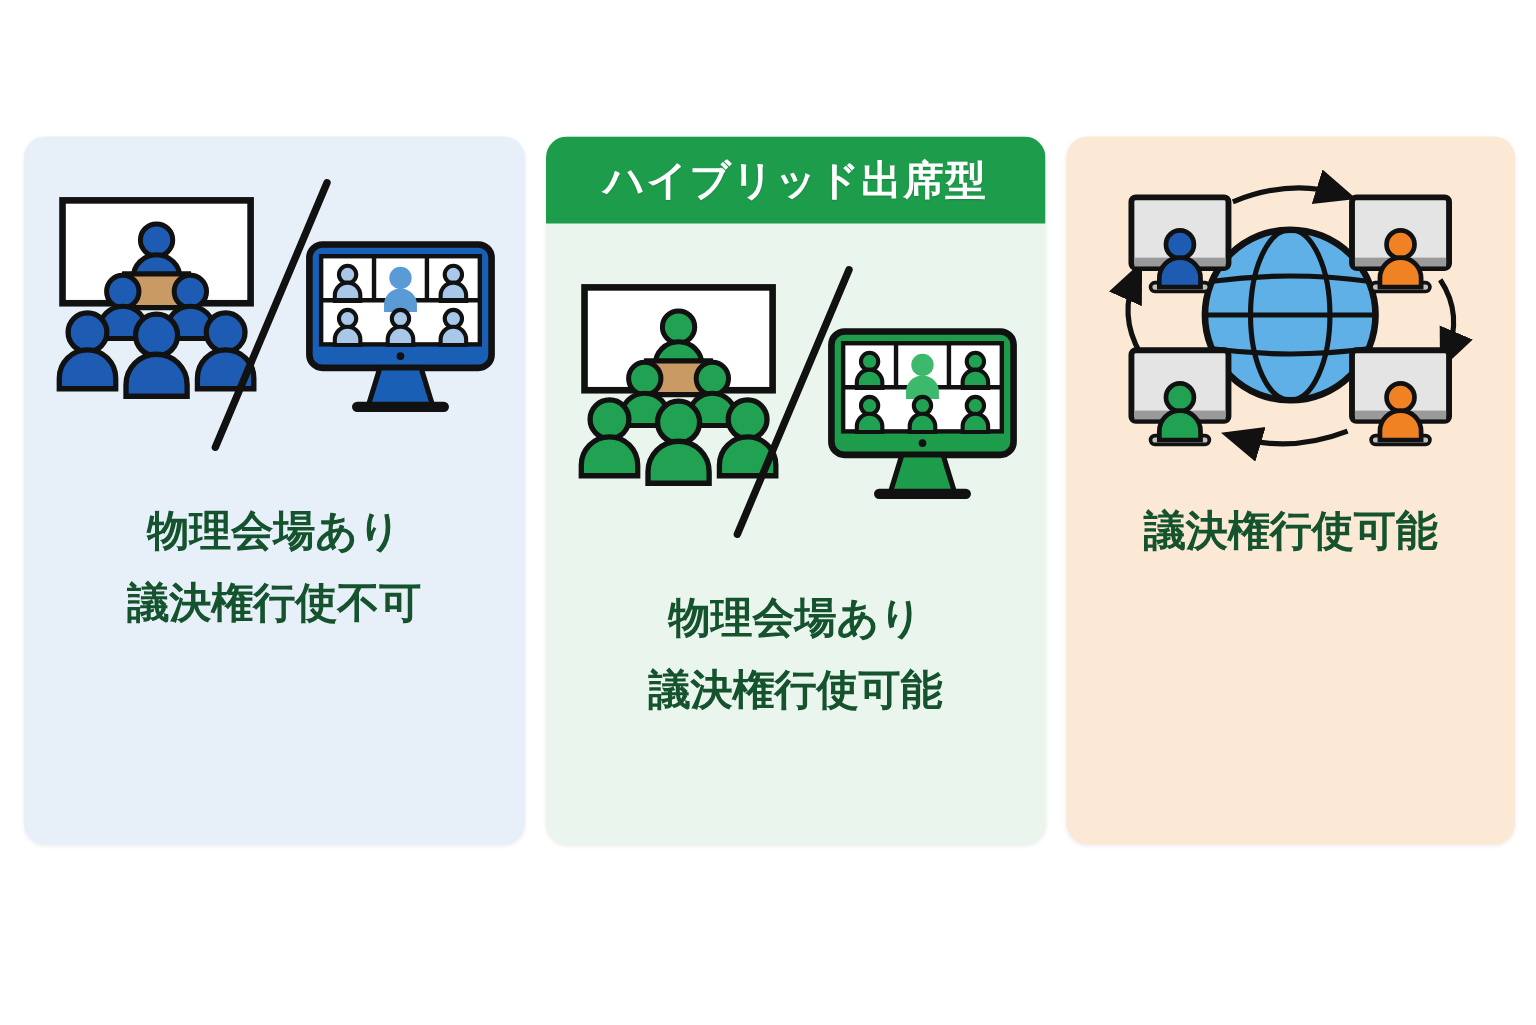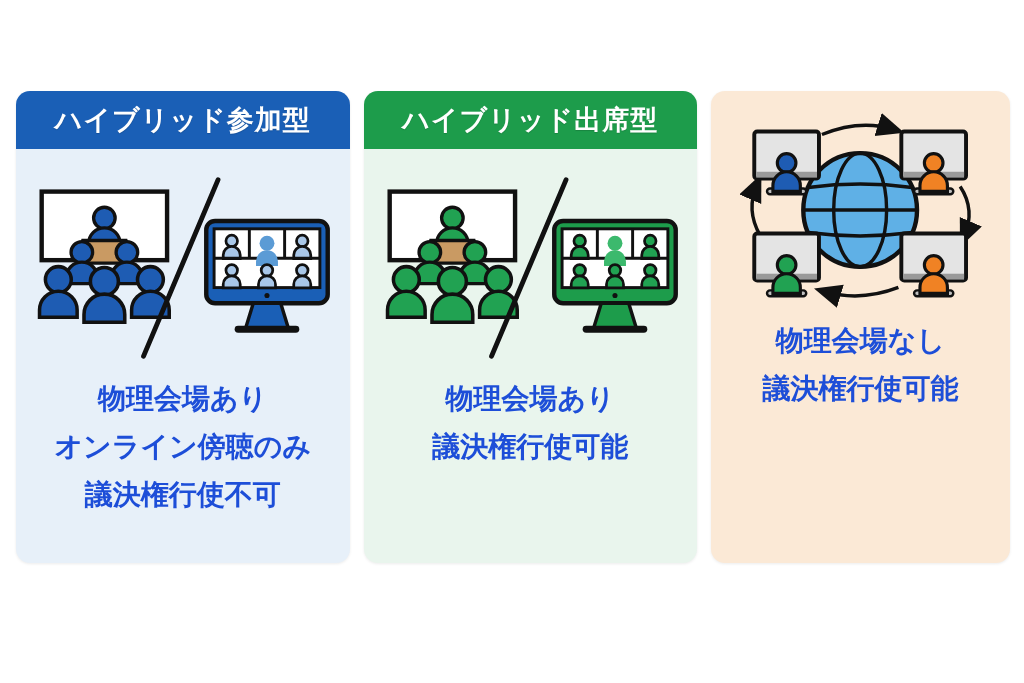--- a/index.html
+++ b/index.html
@@ -31,23 +31,23 @@
     text-shadow:0 1px 1px rgba(0,0,0,0.15);
   }
   .card-icon{
     height:202px;margin-top:18px;
     display:flex;align-items:center;justify-content:center;
   }
   .icon-svg{display:block;}
   .hybrid-svg{width:94%;max-height:202px;}
   .virtual-svg{height:200px;}
   .card-text{
-    margin-top:6px;
+    margin-top:19px;
     text-align:center;
-    font-size:28px;font-weight:800;color:#1d4ed8;
+    font-size:28px;font-weight:800;color:#14532d;
     line-height:48px;
   }
   .card-text .line{display:block;}
   .defs-svg{position:absolute;width:0;height:0;overflow:hidden;}
 </style>
 </head>
 <body style="background: rgb(255, 255, 255);">
 
 <svg class="defs-svg" aria-hidden="true">
   <defs>
@@ -133,31 +133,27 @@
         <use href="#cam-frame"></use>
         <use href="#cam-person" transform="translate(0,17)" fill="var(--cam-bottom-right,#f08224)" stroke="#111" stroke-width="3.2"></use>
       </g>
     </symbol>
   </defs>
 </svg>
 
 <div class="cards">
 
   <div class="card" style="--accent: #1a5fb6; --body-bg: #e7f0f9; --person: #1e5cb3; --tile: #a9c7e8; --speaker: #5b9bd5; --podium: #c99a63;">
-    <div class="card-header">
-      <span>ハイブリッド参加型</span>
-    </div>
     <div class="card-icon">
       <svg class="icon-svg hybrid-svg" viewBox="0 0 320 196">
         <use href="#hybrid-icon" width="320" height="196"></use>
       </svg>
     </div>
     <div class="card-text">
       <span class="line">物理会場あり</span>
-      <span class="line">オンライン傍聴のみ</span>
       <span class="line">議決権行使不可</span>
     </div>
   </div>
 
   <div class="card" style="--accent: #1d9c4b; --body-bg: #e9f5ed; --person: #21a252; --tile: #21a252; --speaker: #3cb96d; --podium: #c99a63;">
     <div class="card-header">
       <span>ハイブリッド出席型</span>
     </div>
     <div class="card-icon">
       <svg class="icon-svg hybrid-svg" viewBox="0 0 320 196">
@@ -170,18 +166,17 @@
     </div>
   </div>
 
   <div class="card" style="--accent: #ee8122; --body-bg: #fbe9d6; --globe: #5fb0e6; --cam-top-left: #1e5cb3; --cam-top-right: #f08224; --cam-bottom-left: #21a252; --cam-bottom-right: #f08224;">
     <div class="card-icon">
       <svg class="icon-svg virtual-svg" viewBox="0 0 290 204">
         <use href="#virtual-icon" width="290" height="204"></use>
       </svg>
     </div>
     <div class="card-text">
-      <span class="line">物理会場なし</span>
       <span class="line">議決権行使可能</span>
     </div>
   </div>
 
 </div>
 
 </body></html>

